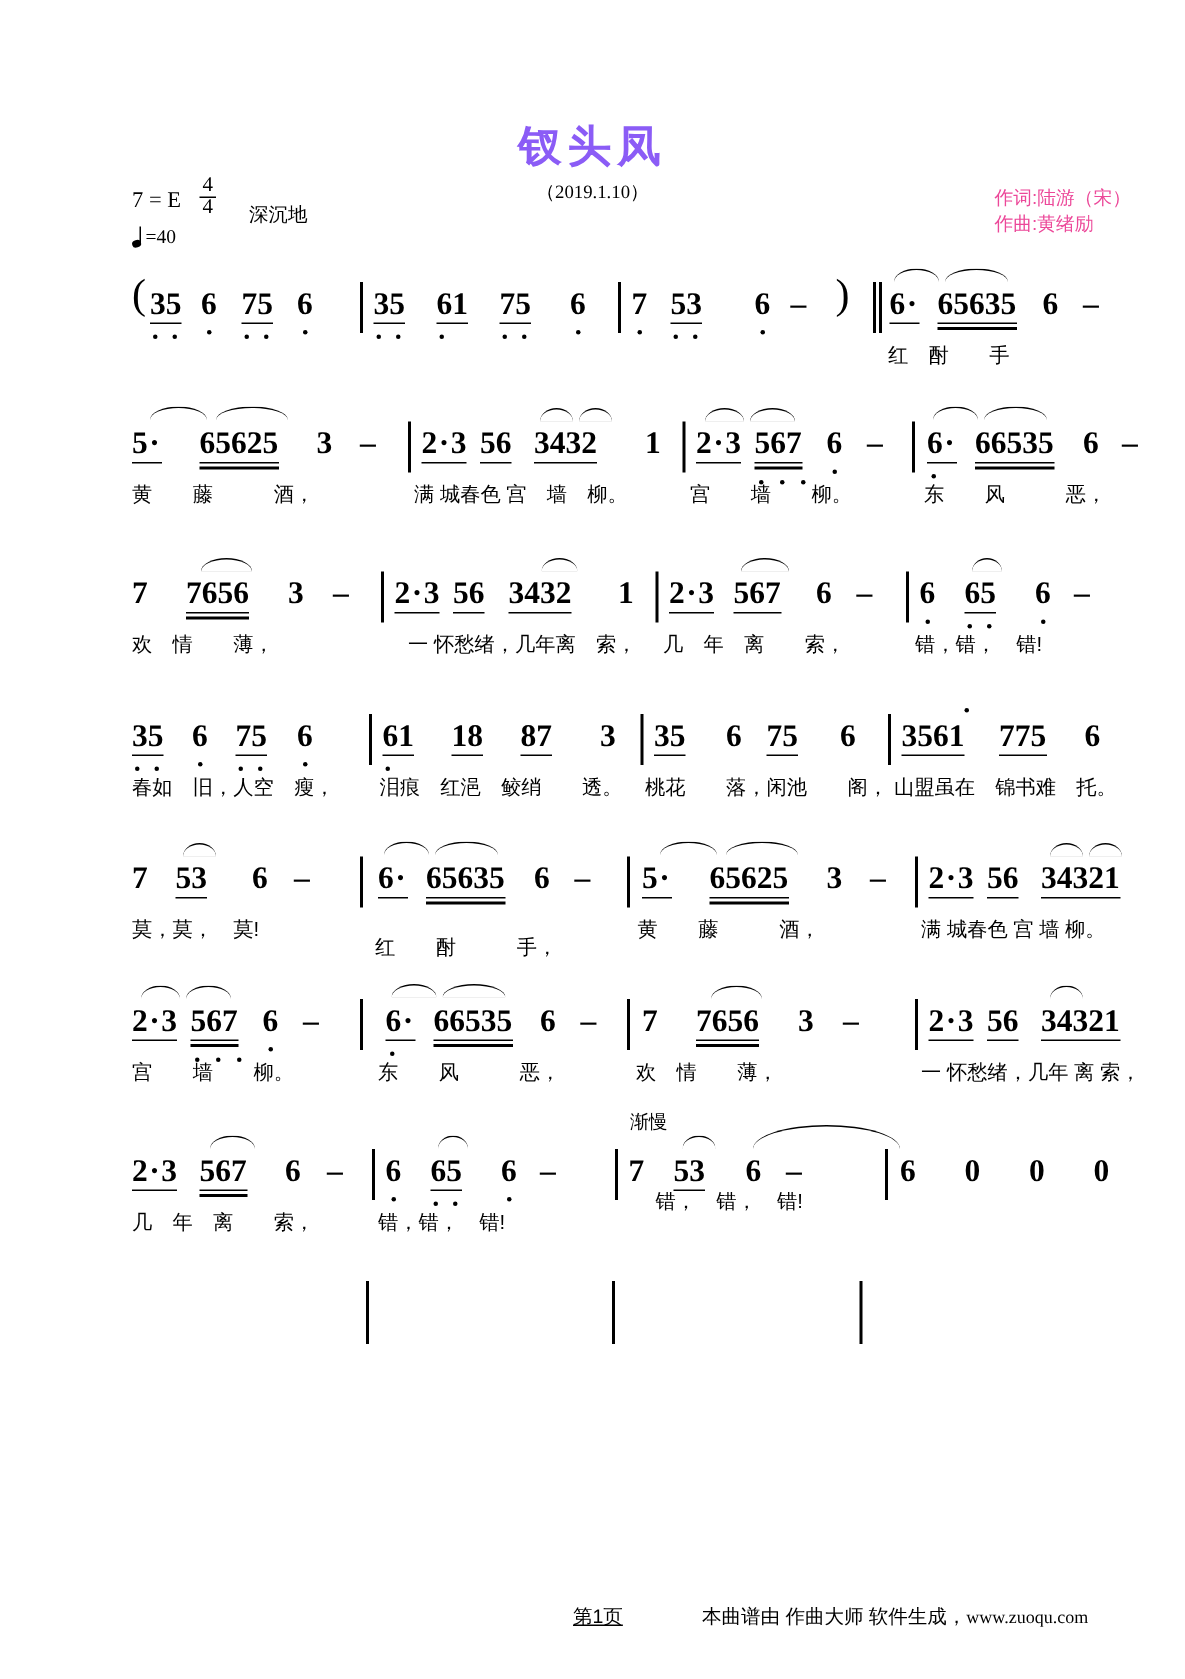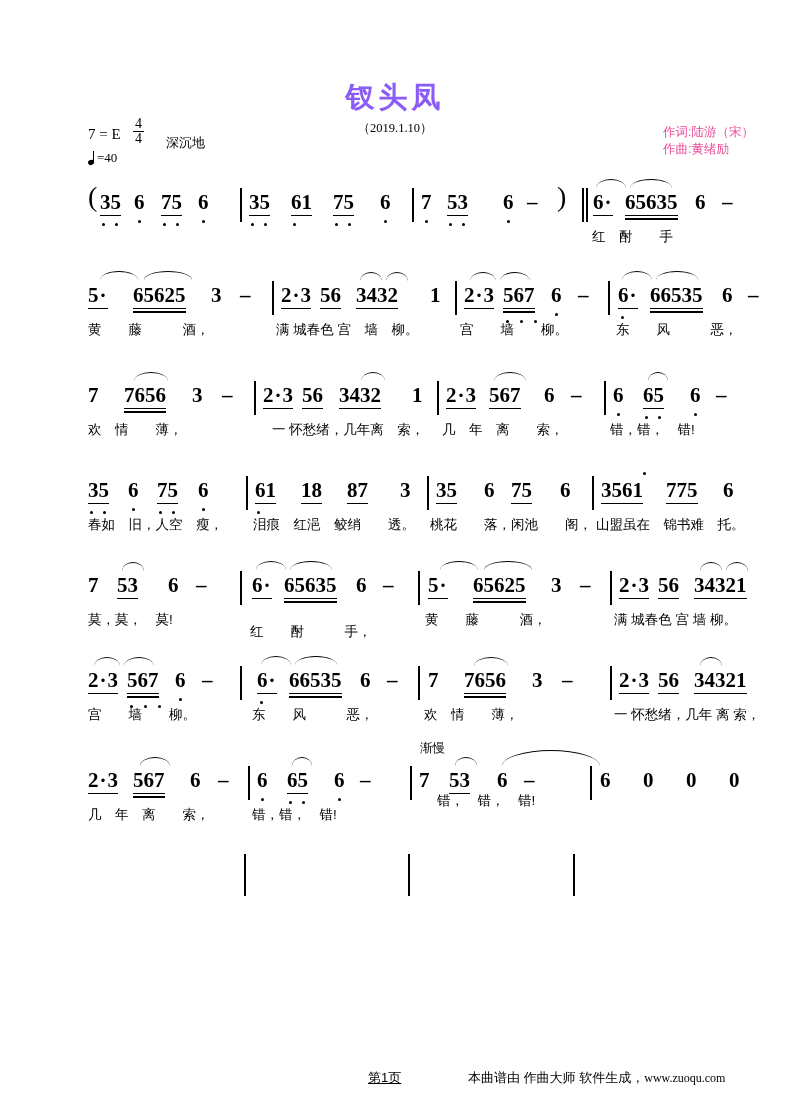--- a/index.html
+++ b/index.html
@@ -192,21 +192,21 @@
 
   
   .footer {
     position: absolute;
     bottom: 50px;
     left: 0; right: 0;
     font-family: "Liberation Sans", "DejaVu Sans", sans-serif;
     font-size: 13px;
     color: #000;
   }
-  .footer .pageno { position: absolute; left: 368px; text-decoration: underline; }
+  .footer .pageno { position: absolute; left: 382px; text-decoration: underline; }
   .footer .gen    { position: absolute; left: 468px; white-space: nowrap; }
   .footer .gen .url { font-family: Liberation Serif, serif; font-size: 12px; }
 </style>
 </head>
 <body>
 
 <div id="page">
 
   <div class="title">钗头凤</div>
   <div class="subtitle">（2019.1.10）</div>

